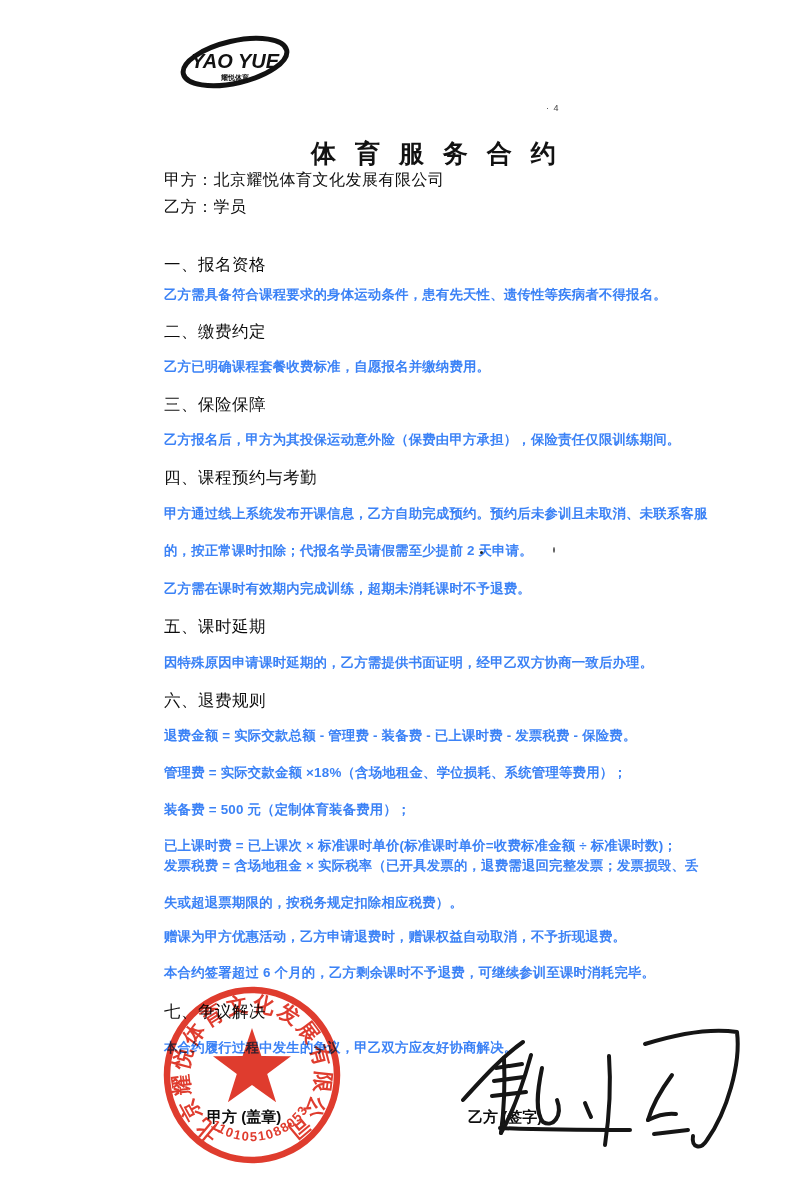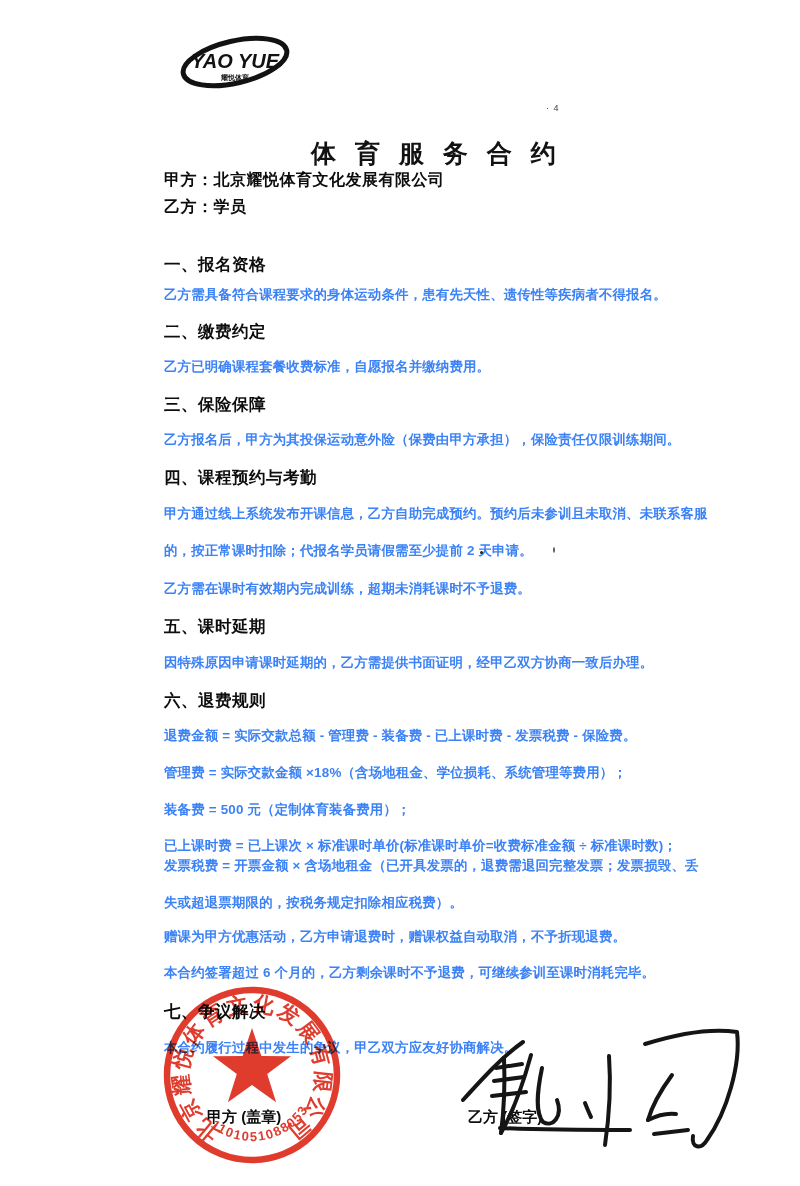--- a/index.html
+++ b/index.html
@@ -12,22 +12,22 @@
   .abs{position:absolute;}
   
   #logo{left:170px;top:28px;width:130px;height:72px;}
   #doc-title{
     left:311px;top:94px;font-size:25px;font-weight:800;
     letter-spacing:6px;color:#121212;white-space:nowrap;margin-top:43px;
   }
   #title-mark{left:546px;top:103px;font-size:9px;color:#444;letter-spacing:1px;}
   
   .line{position:absolute;left:164px;white-space:nowrap;}
-  .party{font-size:16px;font-weight:700;letter-spacing:.5px;color:#0d0d0d;}
-  .heading{font-size:16.5px;font-weight:700;letter-spacing:.5px;color:#0d0d0d;}
+  .party{font-size:16px;font-weight:400;letter-spacing:.5px;color:#0d0d0d;}
+  .heading{font-size:16.5px;font-weight:400;letter-spacing:.5px;color:#0d0d0d;}
   .body{font-size:13.4px;font-weight:600;letter-spacing:.2px;color:#3b82f6;}
   .siglabel{font-size:15px;font-weight:800;color:#0d0d0d;margin-left:43px;}
   
   .dot{position:absolute;background:#222;border-radius:50%;}
   #dot1{left:480px;top:551px;width:3px;height:3px;}
   #dot2{left:553px;top:547px;width:2px;height:6px;opacity:.75;}
   
   #stamp{left:150px;top:975px;width:210px;height:215px;mix-blend-mode:multiply;opacity:.92;}
   #stamp text{font-family:"Liberation Sans","DejaVu Sans",sans-serif;}
   .seal-company{font-size:21px;font-weight:800;letter-spacing:3px;fill:#dd2b1c;}
@@ -62,21 +62,21 @@
 <div class="line body" style="top:505px">甲方通过线上系统发布开课信息，乙方自助完成预约。预约后未参训且未取消、未联系客服</div>
 <div class="line body" style="top:542px">的，按正常课时扣除；代报名学员请假需至少提前 2 天申请。</div>
 <div class="line body" style="top:580px">乙方需在课时有效期内完成训练，超期未消耗课时不予退费。</div>
 <div class="line heading" style="top:616px">五、课时延期</div>
 <div class="line body" style="top:654px">因特殊原因申请课时延期的，乙方需提供书面证明，经甲乙双方协商一致后办理。</div>
 <div class="line heading" style="top:690px">六、退费规则</div>
 <div class="line body" style="top:727px">退费金额 = 实际交款总额 - 管理费 - 装备费 - 已上课时费 - 发票税费 - 保险费。</div>
 <div class="line body" style="top:764px">管理费 = 实际交款金额 ×18%（含场地租金、学位损耗、系统管理等费用）；</div>
 <div class="line body" style="top:801px">装备费 = 500 元（定制体育装备费用）；</div>
 <div class="line body" style="top:837px">已上课时费 = 已上课次 × 标准课时单价(标准课时单价=收费标准金额 ÷ 标准课时数)；</div>
-<div class="line body" style="top:857px">发票税费 = 开票金额 × 含场地租金（已开具发票的，退费需退回完整发票；发票损毁、丢</div>
+<div class="line body" style="top:857px">发票税费 = 含场地租金 × 实际税率（已开具发票的，退费需退回完整发票；发票损毁、丢</div>
 <div class="line body" style="top:894px">失或超退票期限的，按税务规定扣除相应税费）。</div>
 <div class="line body" style="top:928px">赠课为甲方优惠活动，乙方申请退费时，赠课权益自动取消，不予折现退费。</div>
 <div class="line body" style="top:964px">本合约签署超过 6 个月的，乙方剩余课时不予退费，可继续参训至课时消耗完毕。</div>
 <div class="line heading" style="top:1001px">七、争议解决</div>
 <div class="line body" style="top:1039px">本合约履行过程中发生的争议，甲乙双方应友好协商解决。</div>
 
 <div class="line siglabel" style="top:1108px;left:164px">甲方 (盖章)</div>
 <div class="line siglabel" style="top:1108px;left:425px">乙方 (签字)</div>
 
 <div id="dot1" class="dot"></div>

